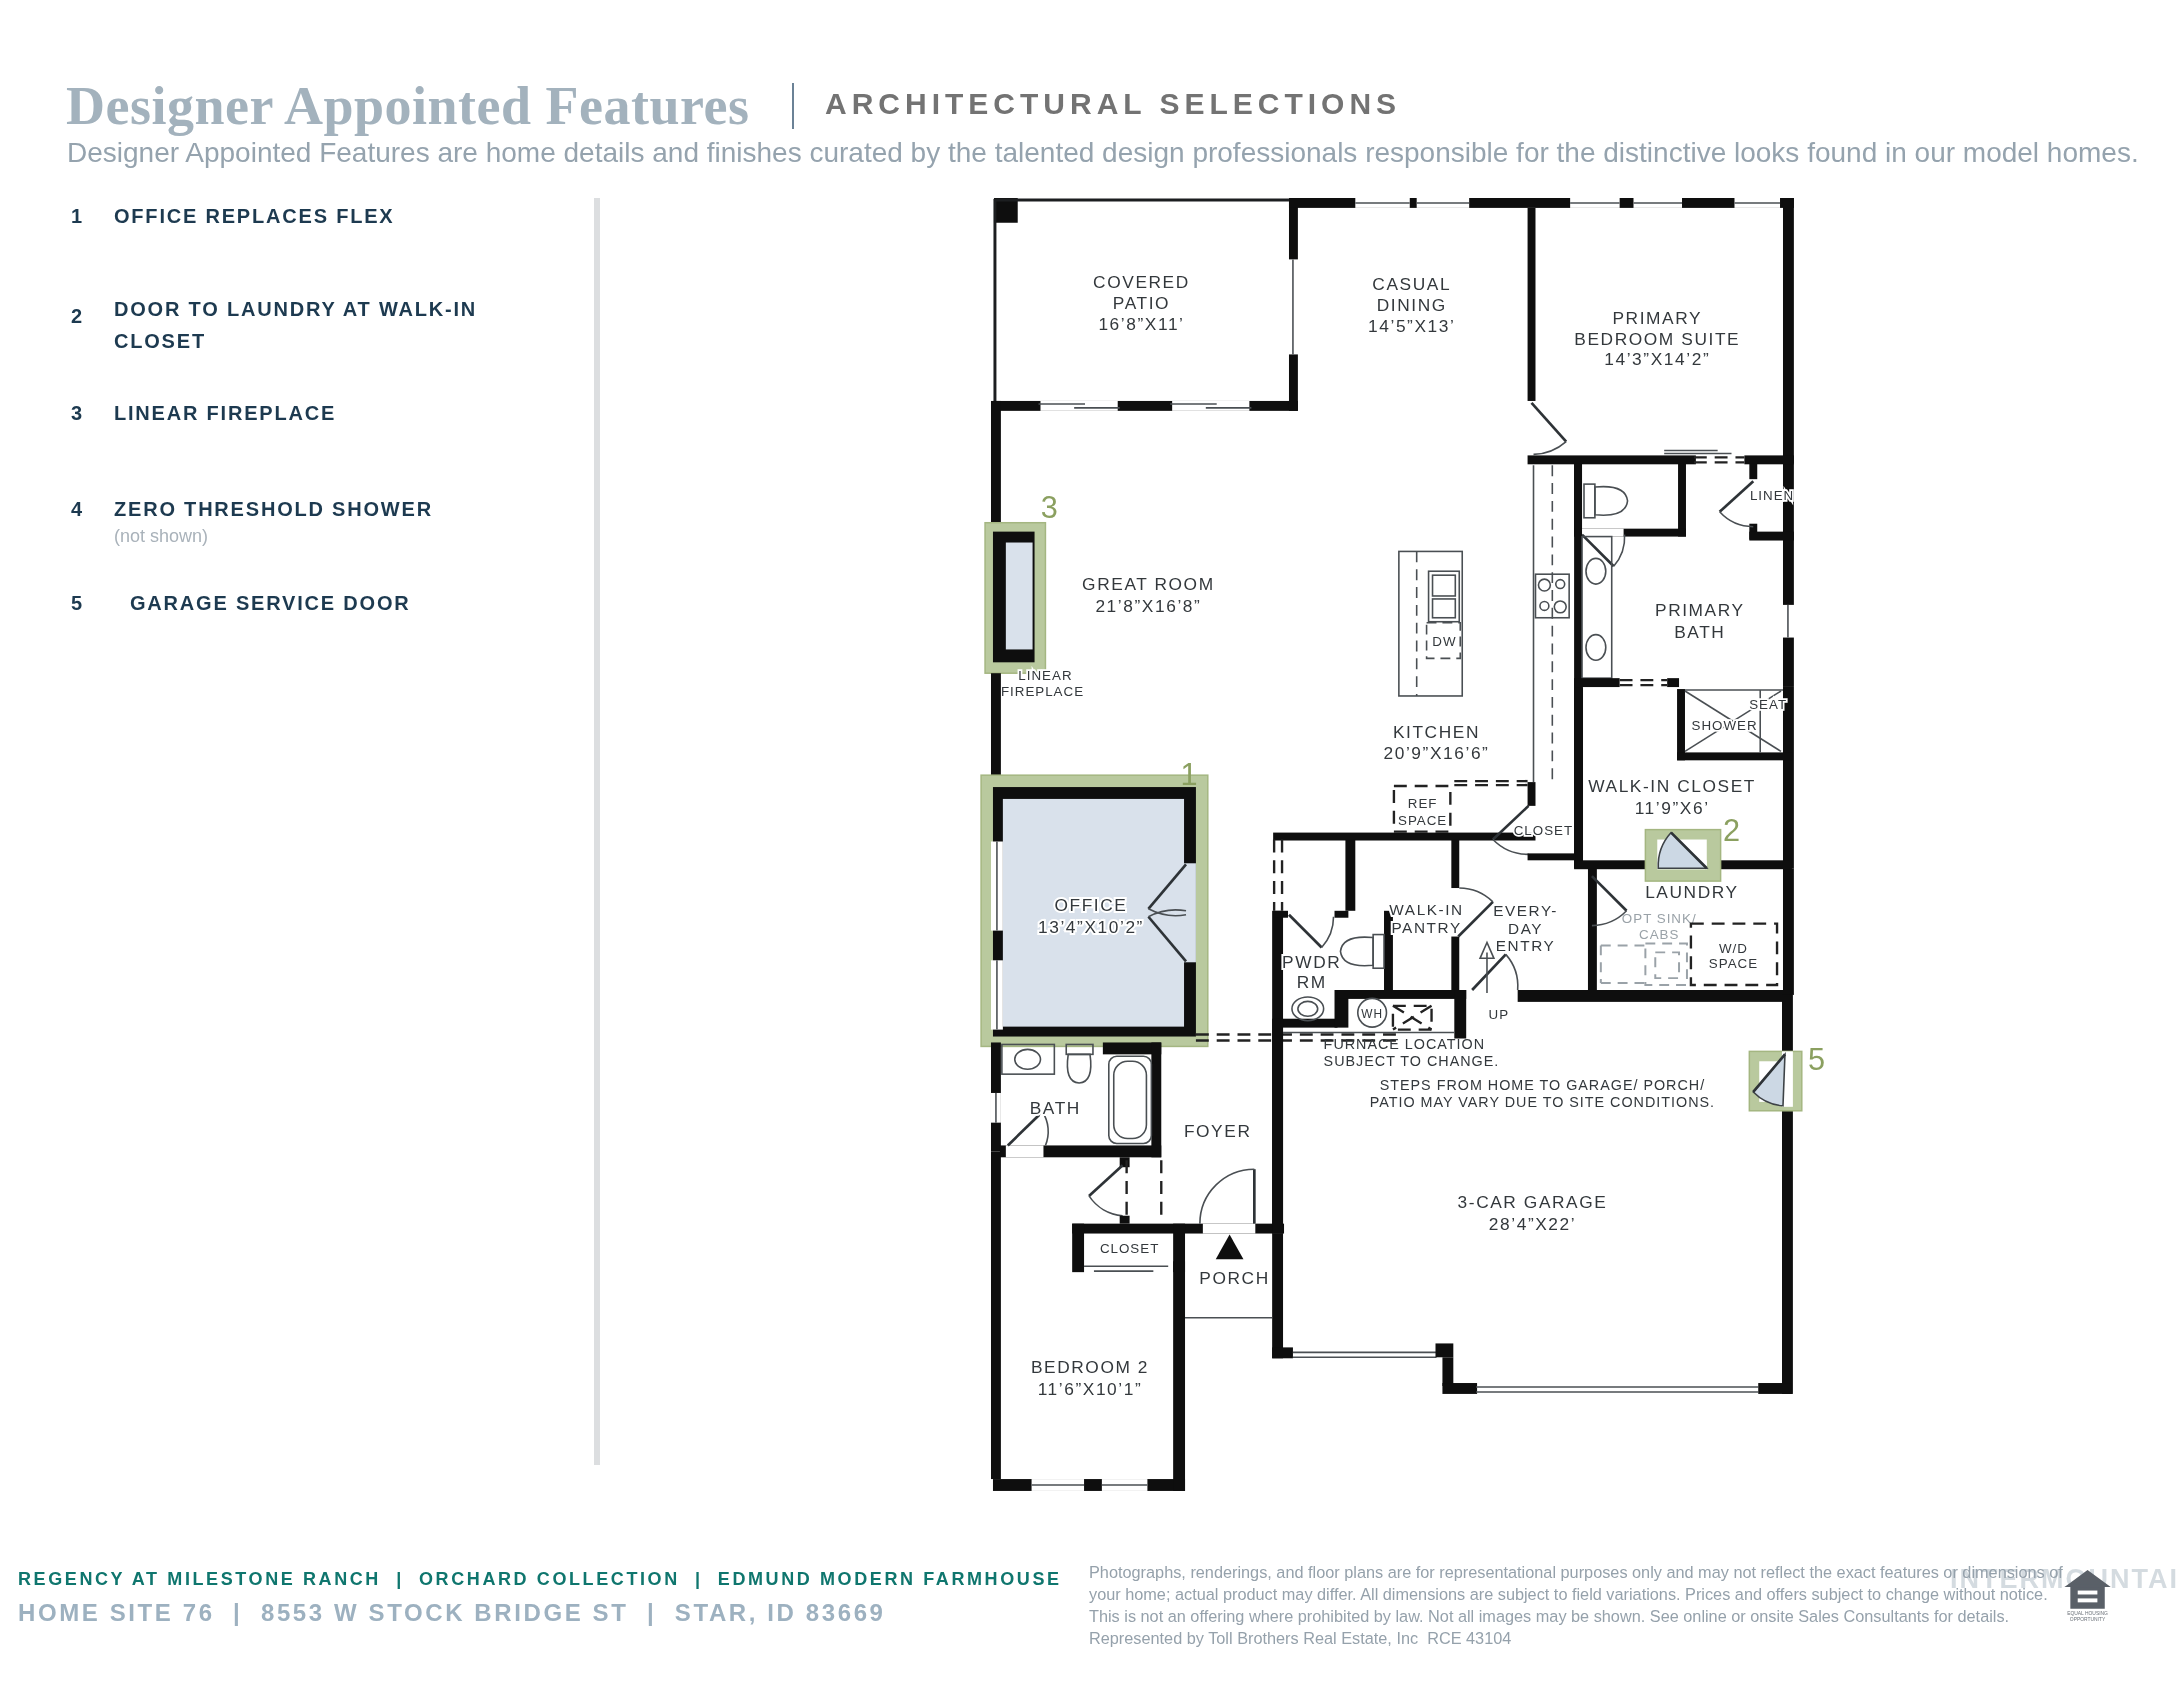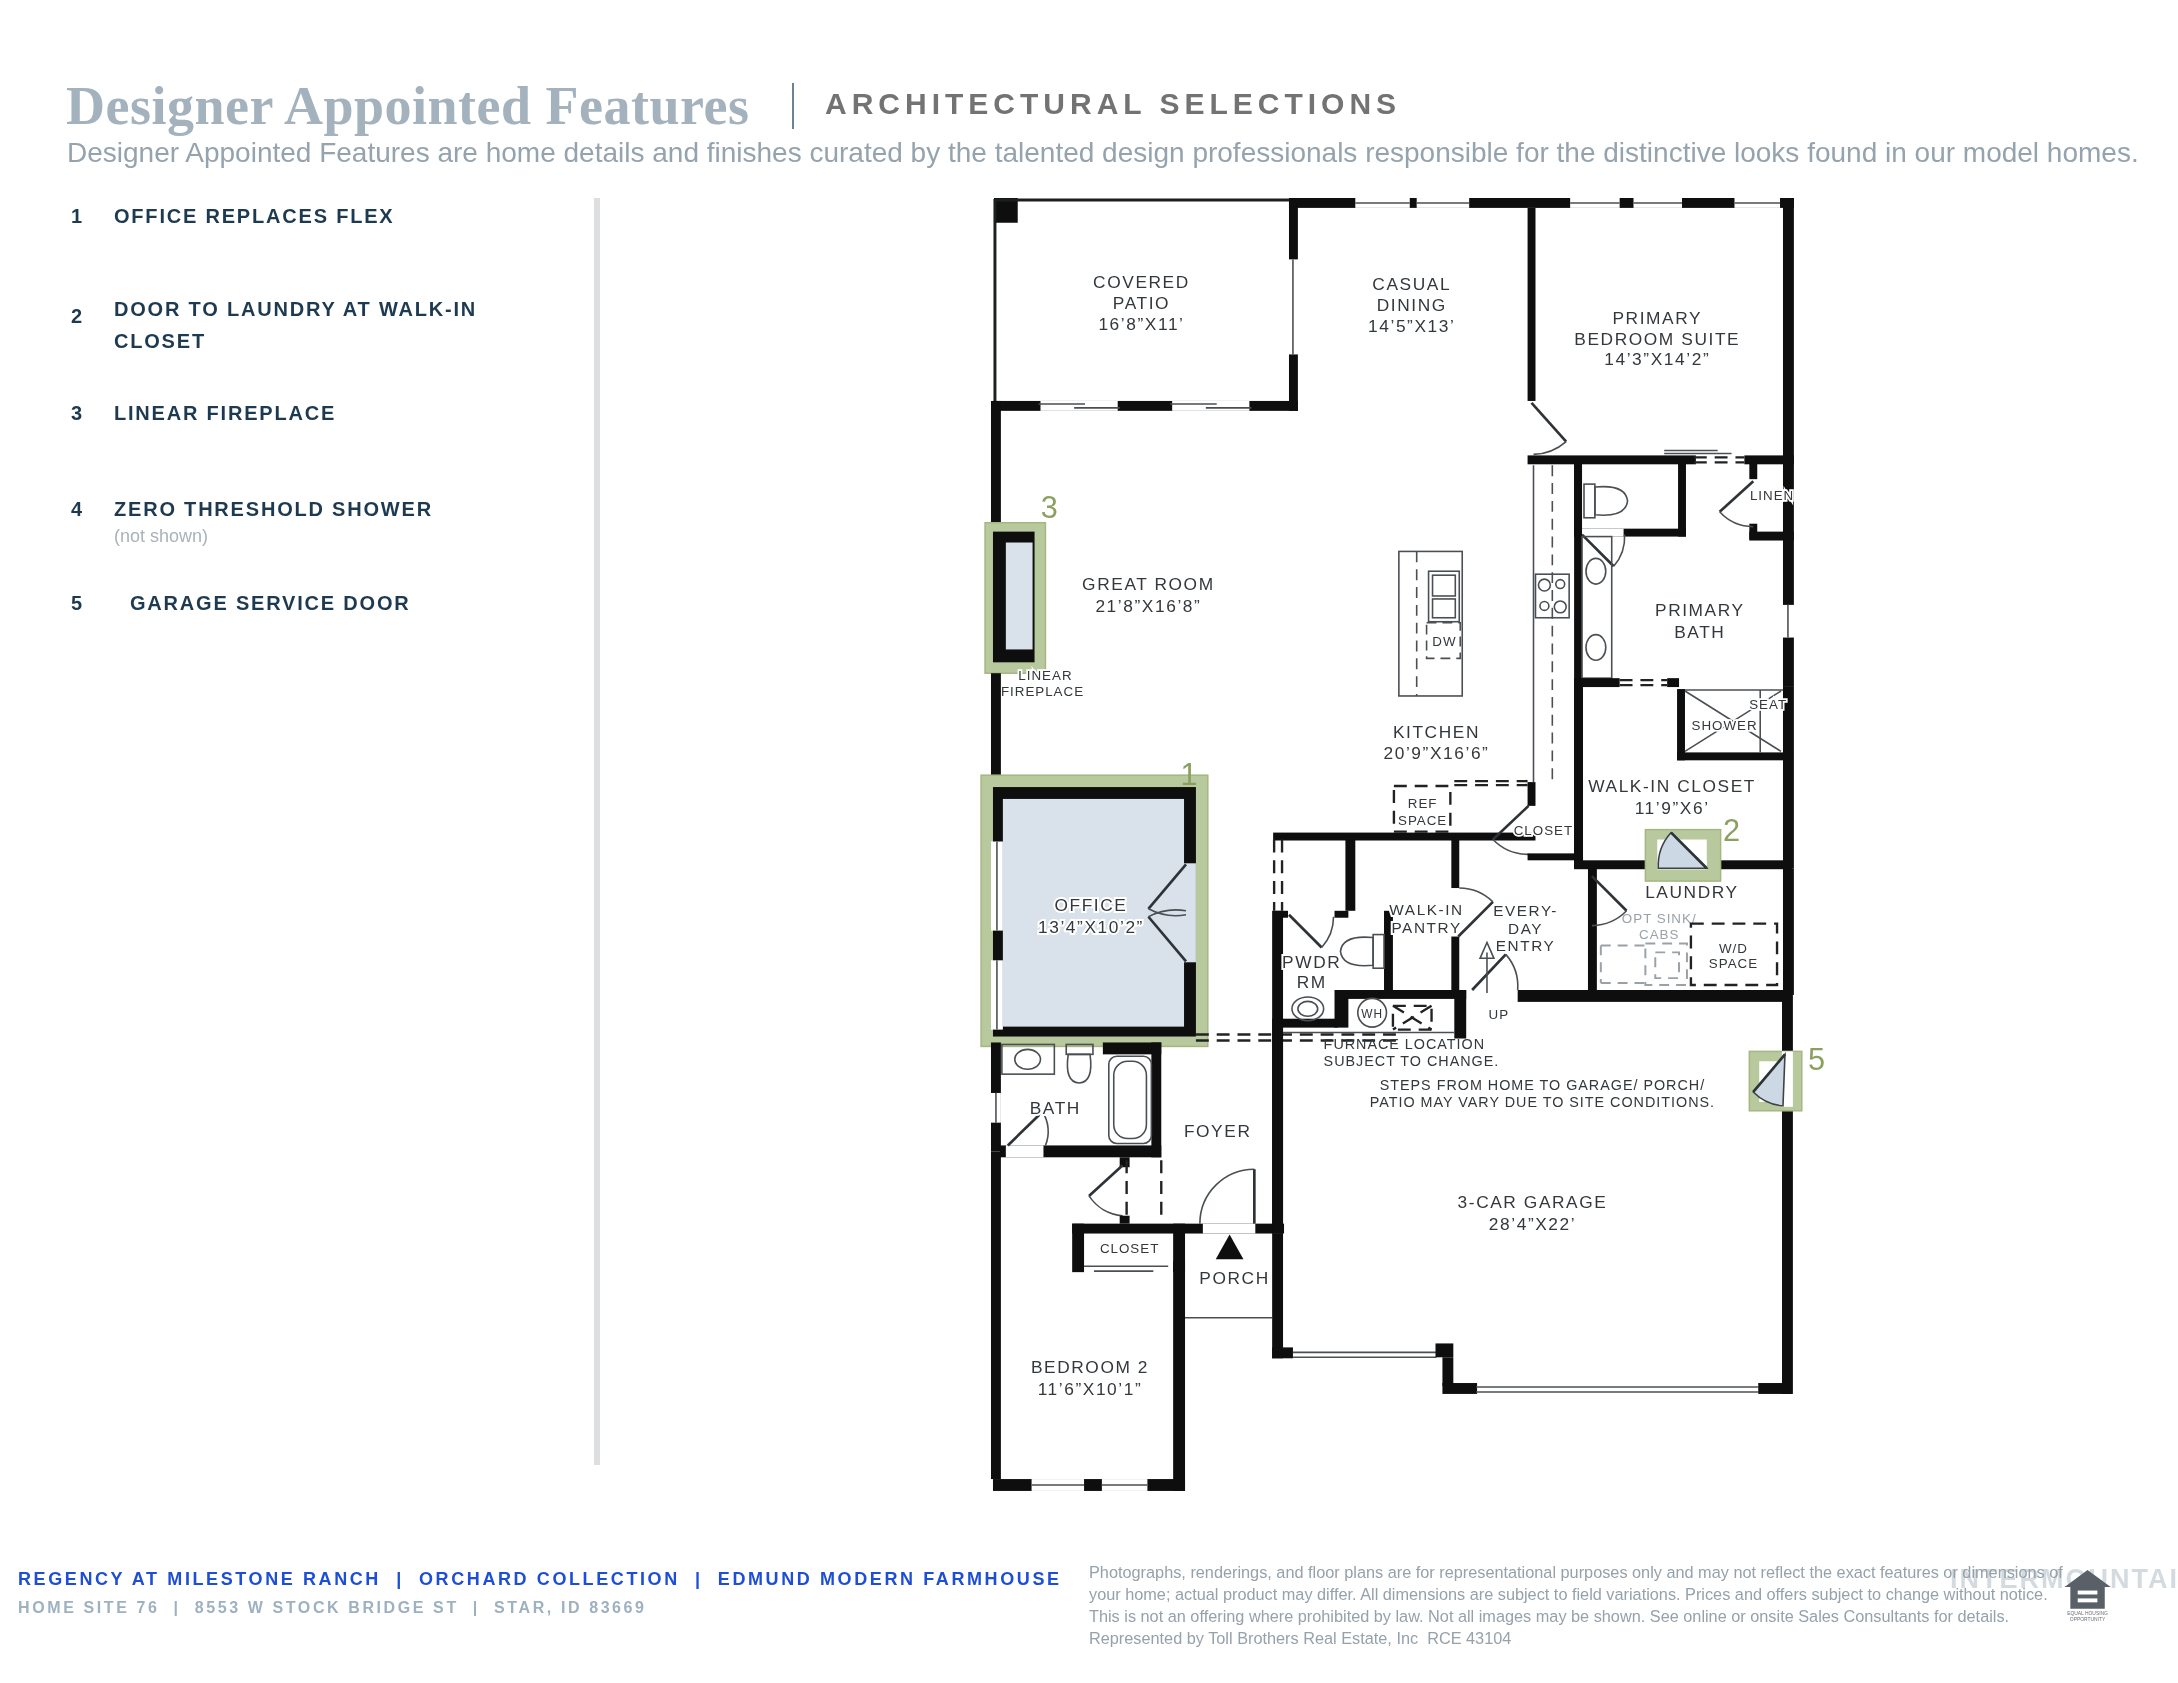--- a/index.html
+++ b/index.html
@@ -569,23 +569,23 @@
 
   <path d="M1803,1065 L1771,1103 A47,47 0 0 0 1801,1117 Z" fill="#ccd8e4" stroke="#3d4246" stroke-width="1.6"></path>
   <line class="leaf" x1="1803" y1="1065" x2="1771" y2="1103"></line>
 
   <text class="gn" x="1835" y="1081">5</text>
 </g>
 
 </g>
 </svg>
 
-<div class="abs" style="left:18px;top:1569px;font-size:18px;font-weight:bold;color:#1d4ed8;letter-spacing:2.6px;">REGENCY AT MILESTONE RANCH&nbsp;&nbsp;|&nbsp;&nbsp;ORCHARD COLLECTION&nbsp;&nbsp;|&nbsp;&nbsp;EDMUND MODERN FARMHOUSE</div>
-
-<div class="abs" style="left:18px;top:1599px;font-size:16px;font-weight:bold;color:#9db1c0;letter-spacing:2.6px;">HOME SITE 76&nbsp;&nbsp;|&nbsp;&nbsp;8553 W STOCK BRIDGE ST&nbsp;&nbsp;|&nbsp;&nbsp;STAR, ID 83669</div>
+<div class="abs" style="left:18px;top:1569px;font-size:18px;font-weight:bold;color:#0f766e;letter-spacing:2.6px;">REGENCY AT MILESTONE RANCH&nbsp;&nbsp;|&nbsp;&nbsp;ORCHARD COLLECTION&nbsp;&nbsp;|&nbsp;&nbsp;EDMUND MODERN FARMHOUSE</div>
+
+<div class="abs" style="left:18px;top:1599px;font-size:24px;font-weight:bold;color:#9db1c0;letter-spacing:2.6px;">HOME SITE 76&nbsp;&nbsp;|&nbsp;&nbsp;8553 W STOCK BRIDGE ST&nbsp;&nbsp;|&nbsp;&nbsp;STAR, ID 83669</div>
 
 <div class="abs" style="left:1950px;top:1564px;font-size:27px;font-weight:bold;color:#d4dbe0;letter-spacing:2px;white-space:nowrap;">INTERMOUNTAIN</div>
 
 <div class="abs" style="left:1089px;top:1561px;width:980px;font-size:16.3px;color:#95a1ab;line-height:22px;white-space:nowrap;">Photographs, renderings, and floor plans are for representational purposes only and may not reflect the exact features or dimensions of<br>your home; actual product may differ. All dimensions are subject to field variations. Prices and offers subject to change without notice.<br>This is not an offering where prohibited by law. Not all images may be shown. See online or onsite Sales Consultants for details.<br>Represented by Toll Brothers Real Estate, Inc&nbsp; RCE 43104</div>
 
 <svg class="abs" style="left:2061px;top:1564px;" width="59" height="59" viewBox="0 0 60 60">
   <g fill="none" stroke="#5a6068" stroke-width="3">
     <path d="M8 22 L27 8 L46 22 Z" fill="#5a6068"></path>
     <rect x="11" y="22" width="32" height="22" fill="#5a6068"></rect>
     <rect x="17" y="27" width="20" height="4" fill="#ffffff" stroke="none"></rect>

